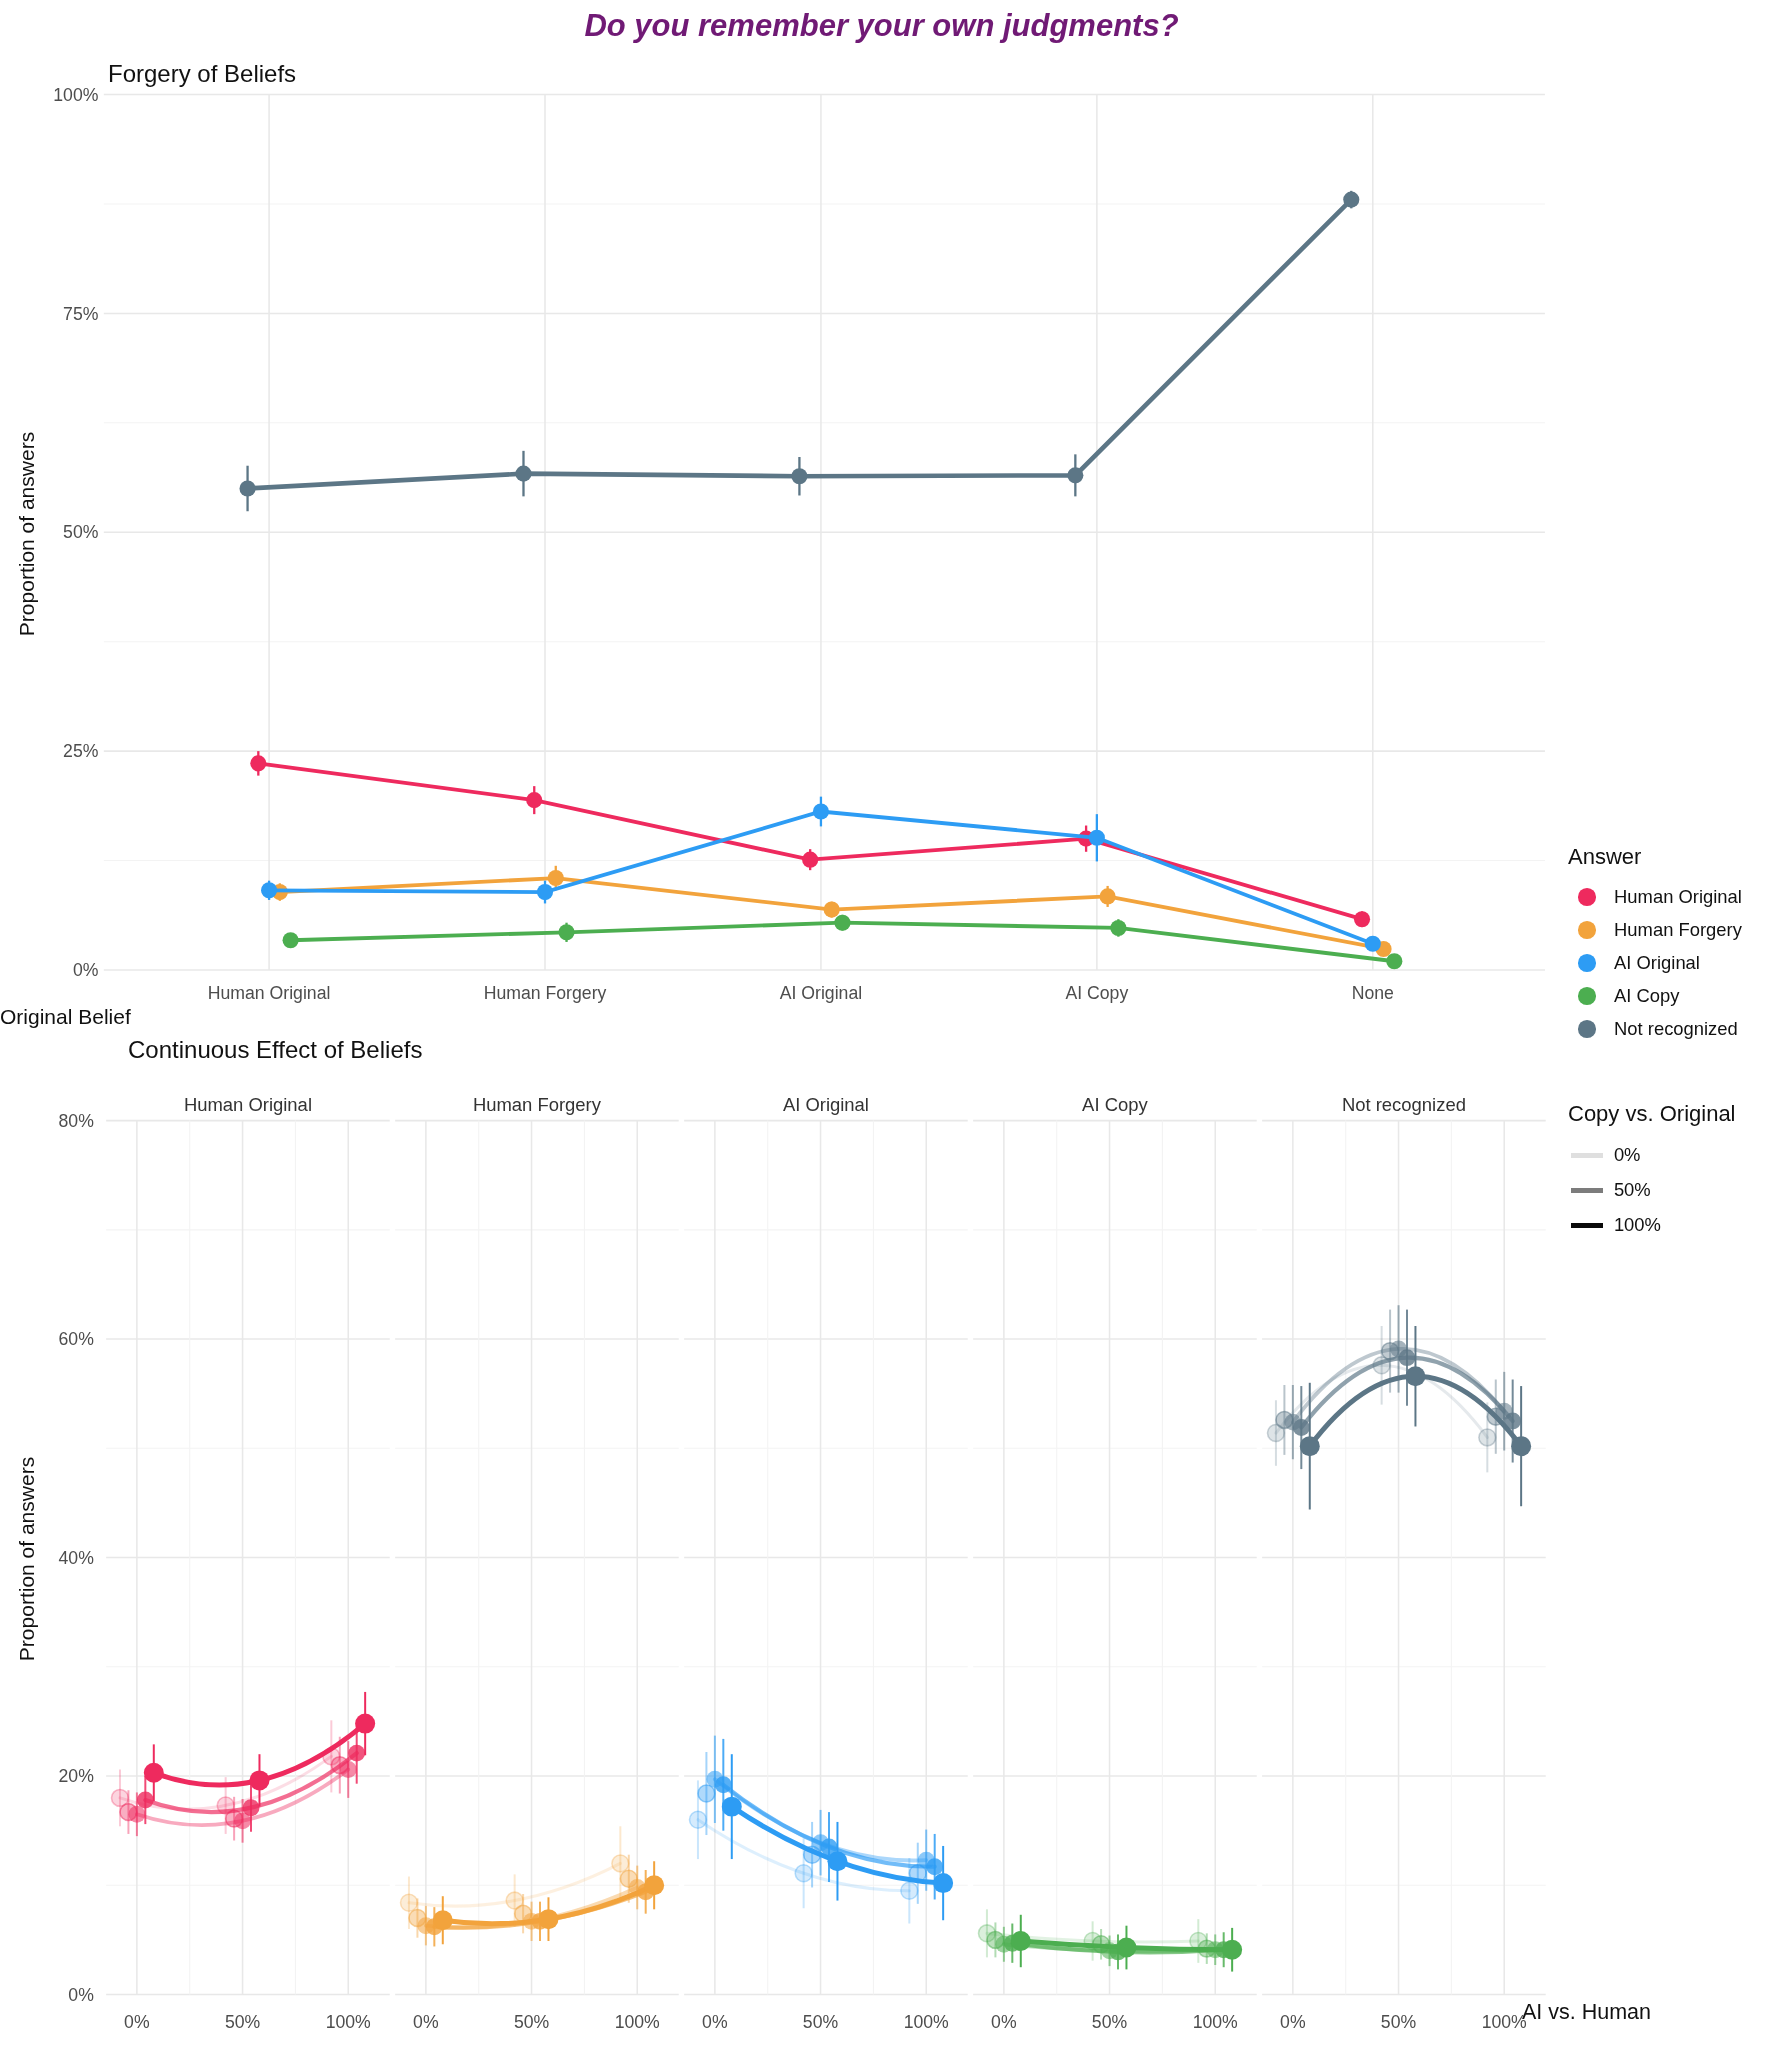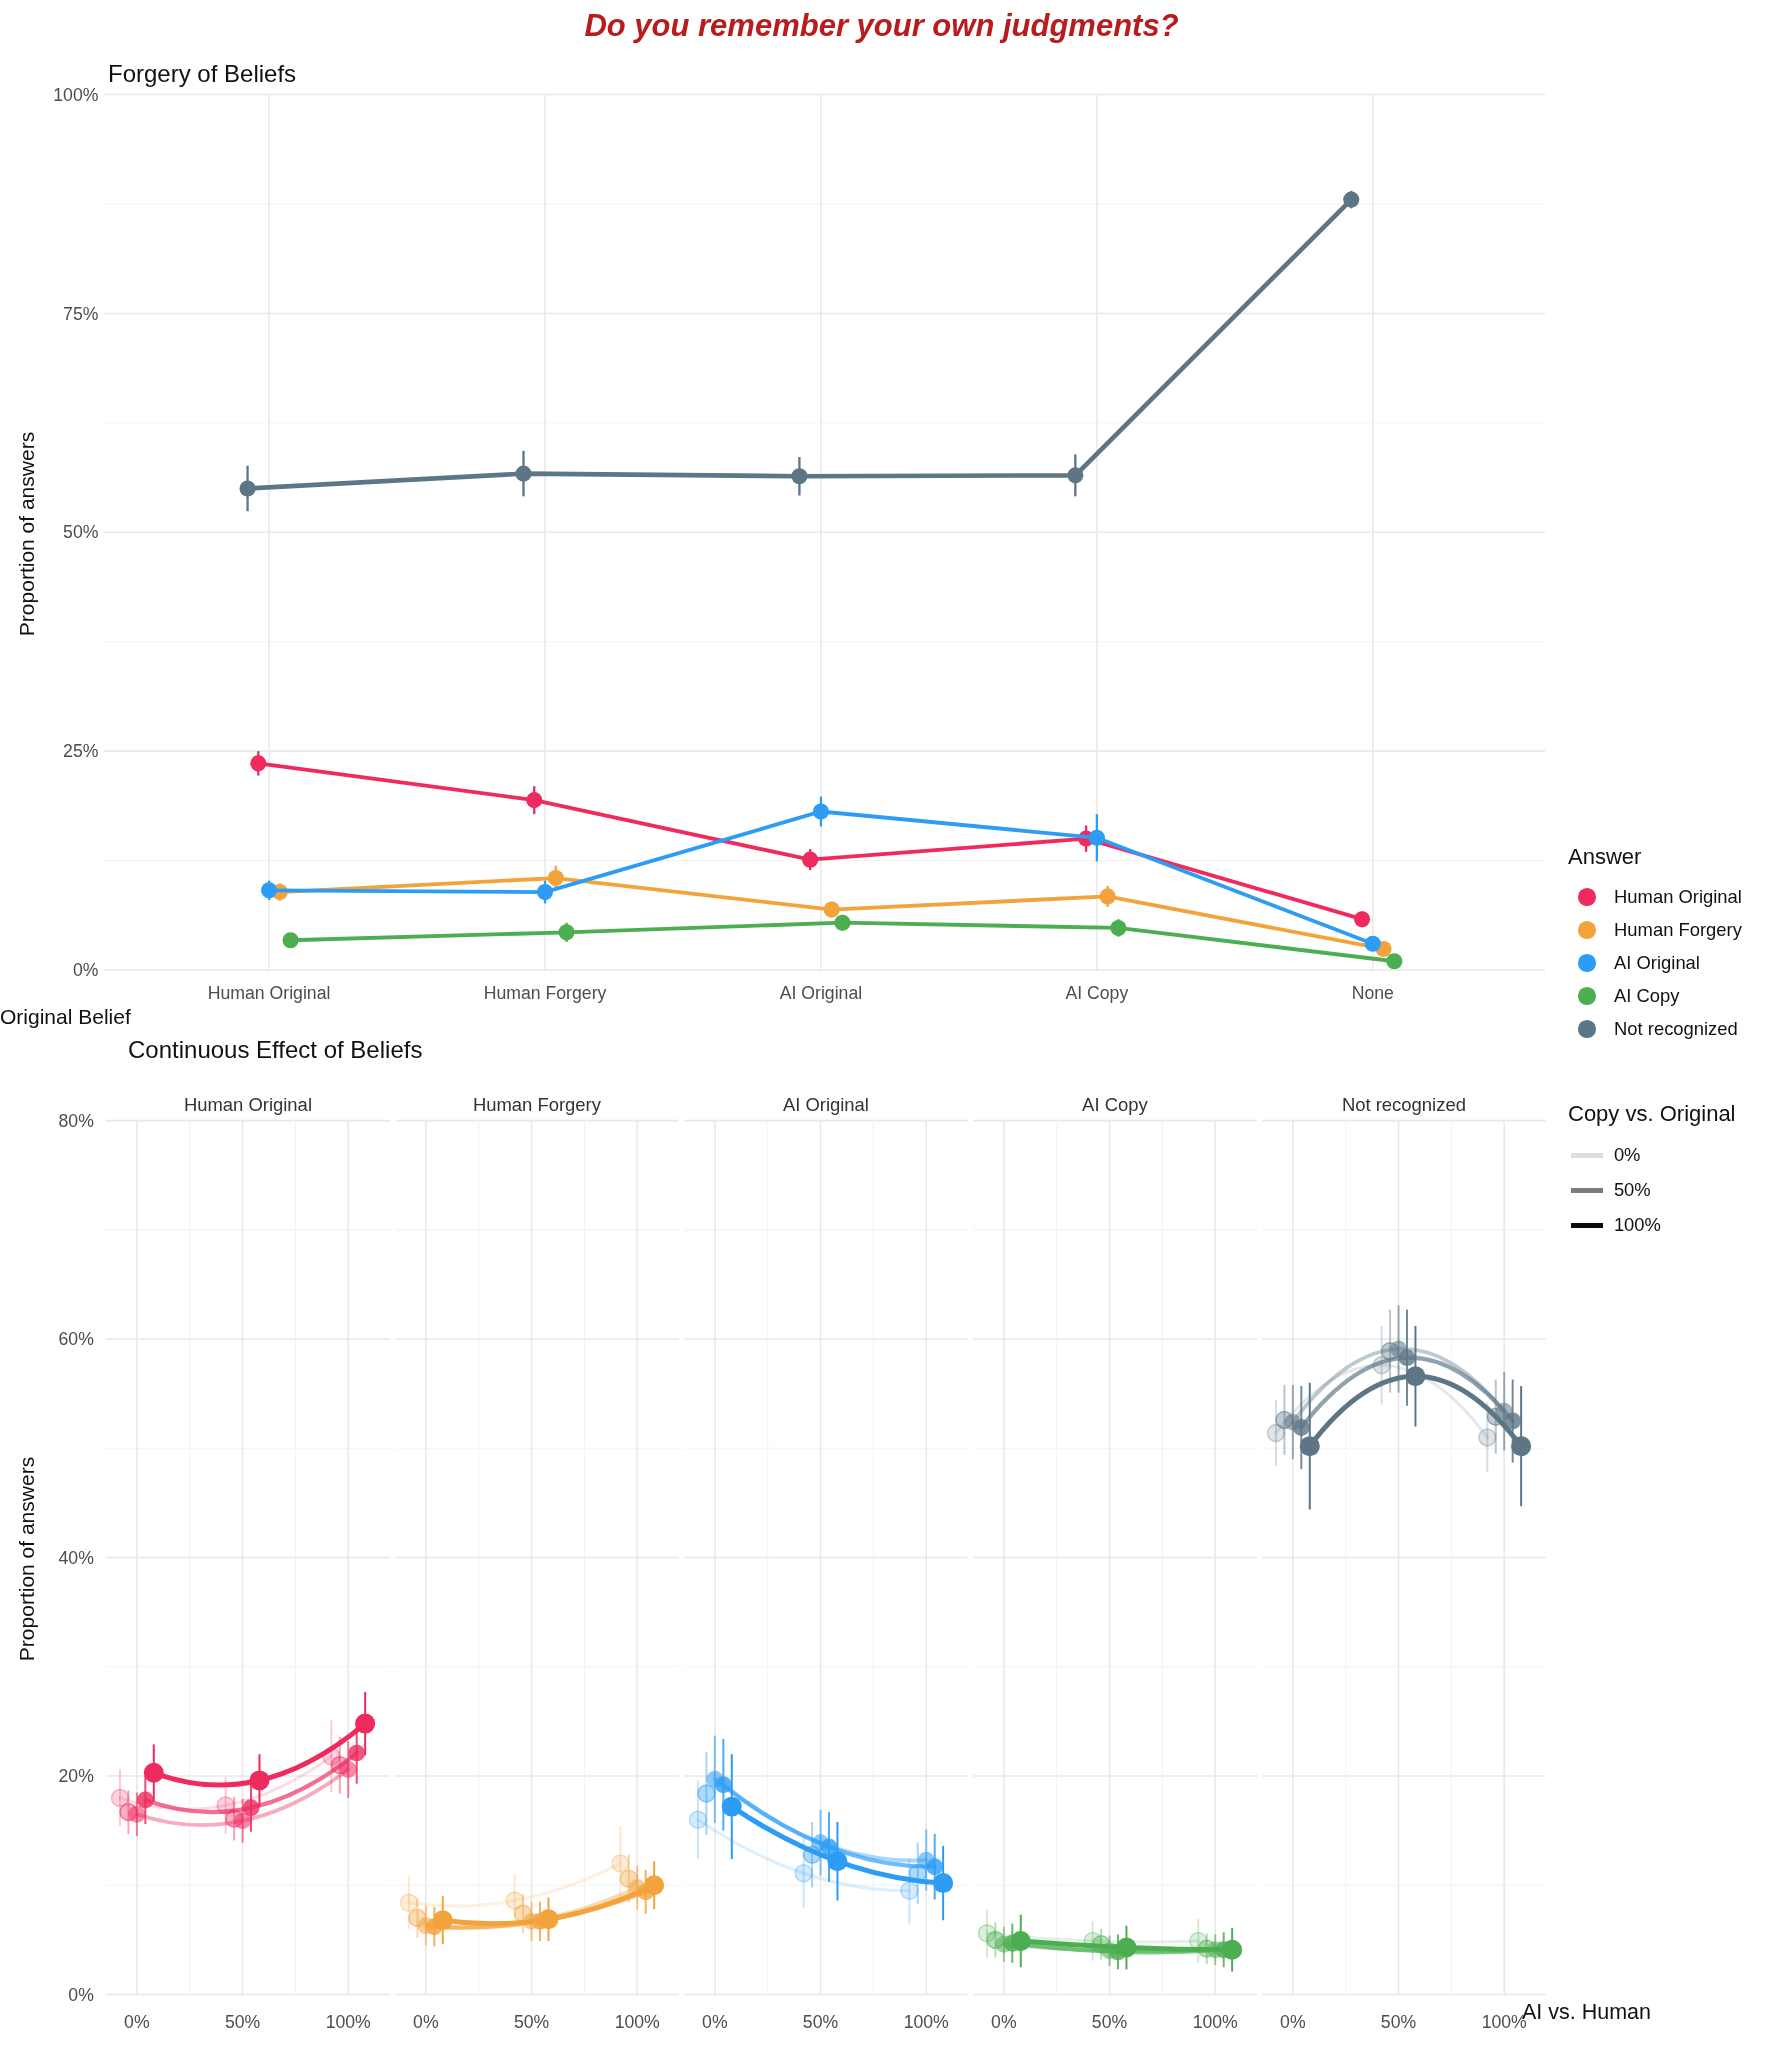--- a/index.html
+++ b/index.html
@@ -1,21 +1,21 @@
 <!DOCTYPE html>
 <html style="font-size:12.3px"><head>
 <meta charset="utf-8">
 <style>
   html,body{margin:0;padding:0;background:#ffffff;}
   .page{position:relative;width:1771px;height:2066px;background:#ffffff;
         font-family:"Liberation Sans",sans-serif;overflow:hidden;}
   .abs{position:absolute;}
   #chart-svg{position:absolute;left:0;top:0;}
   .main-title{width:1763px;text-align:center;top:7.7px;left:0;
-              font-size:31px;font-weight:bold;font-style:italic;color:#b91c1c;}
+              font-size:31px;font-weight:bold;font-style:italic;color:#701a75;}
   .section-title{font-size:24px;color:#111111;}
   .axis-title{font-size:21px;color:#111111;}
   .axis-title-y{transform:rotate(-90deg);transform-origin:center;white-space:nowrap;}
   .legend{width:200px;}
   .legend-title{font-size:22px;color:#111111;margin-bottom:10.8px;}
   .legend-item{display:flex;align-items:center;height:33px;}
   .legend-dot{width:17.7px;height:17.7px;border-radius:50%;margin-left:10px;margin-right:18.4px;flex:0 0 auto;}
   .legend-line{width:32px;height:4.6px;margin-left:3.1px;margin-right:10.8px;flex:0 0 auto;}
   .legend-label{font-size:18.4px;color:#111111;}
   .copy-item{height:35px;}

